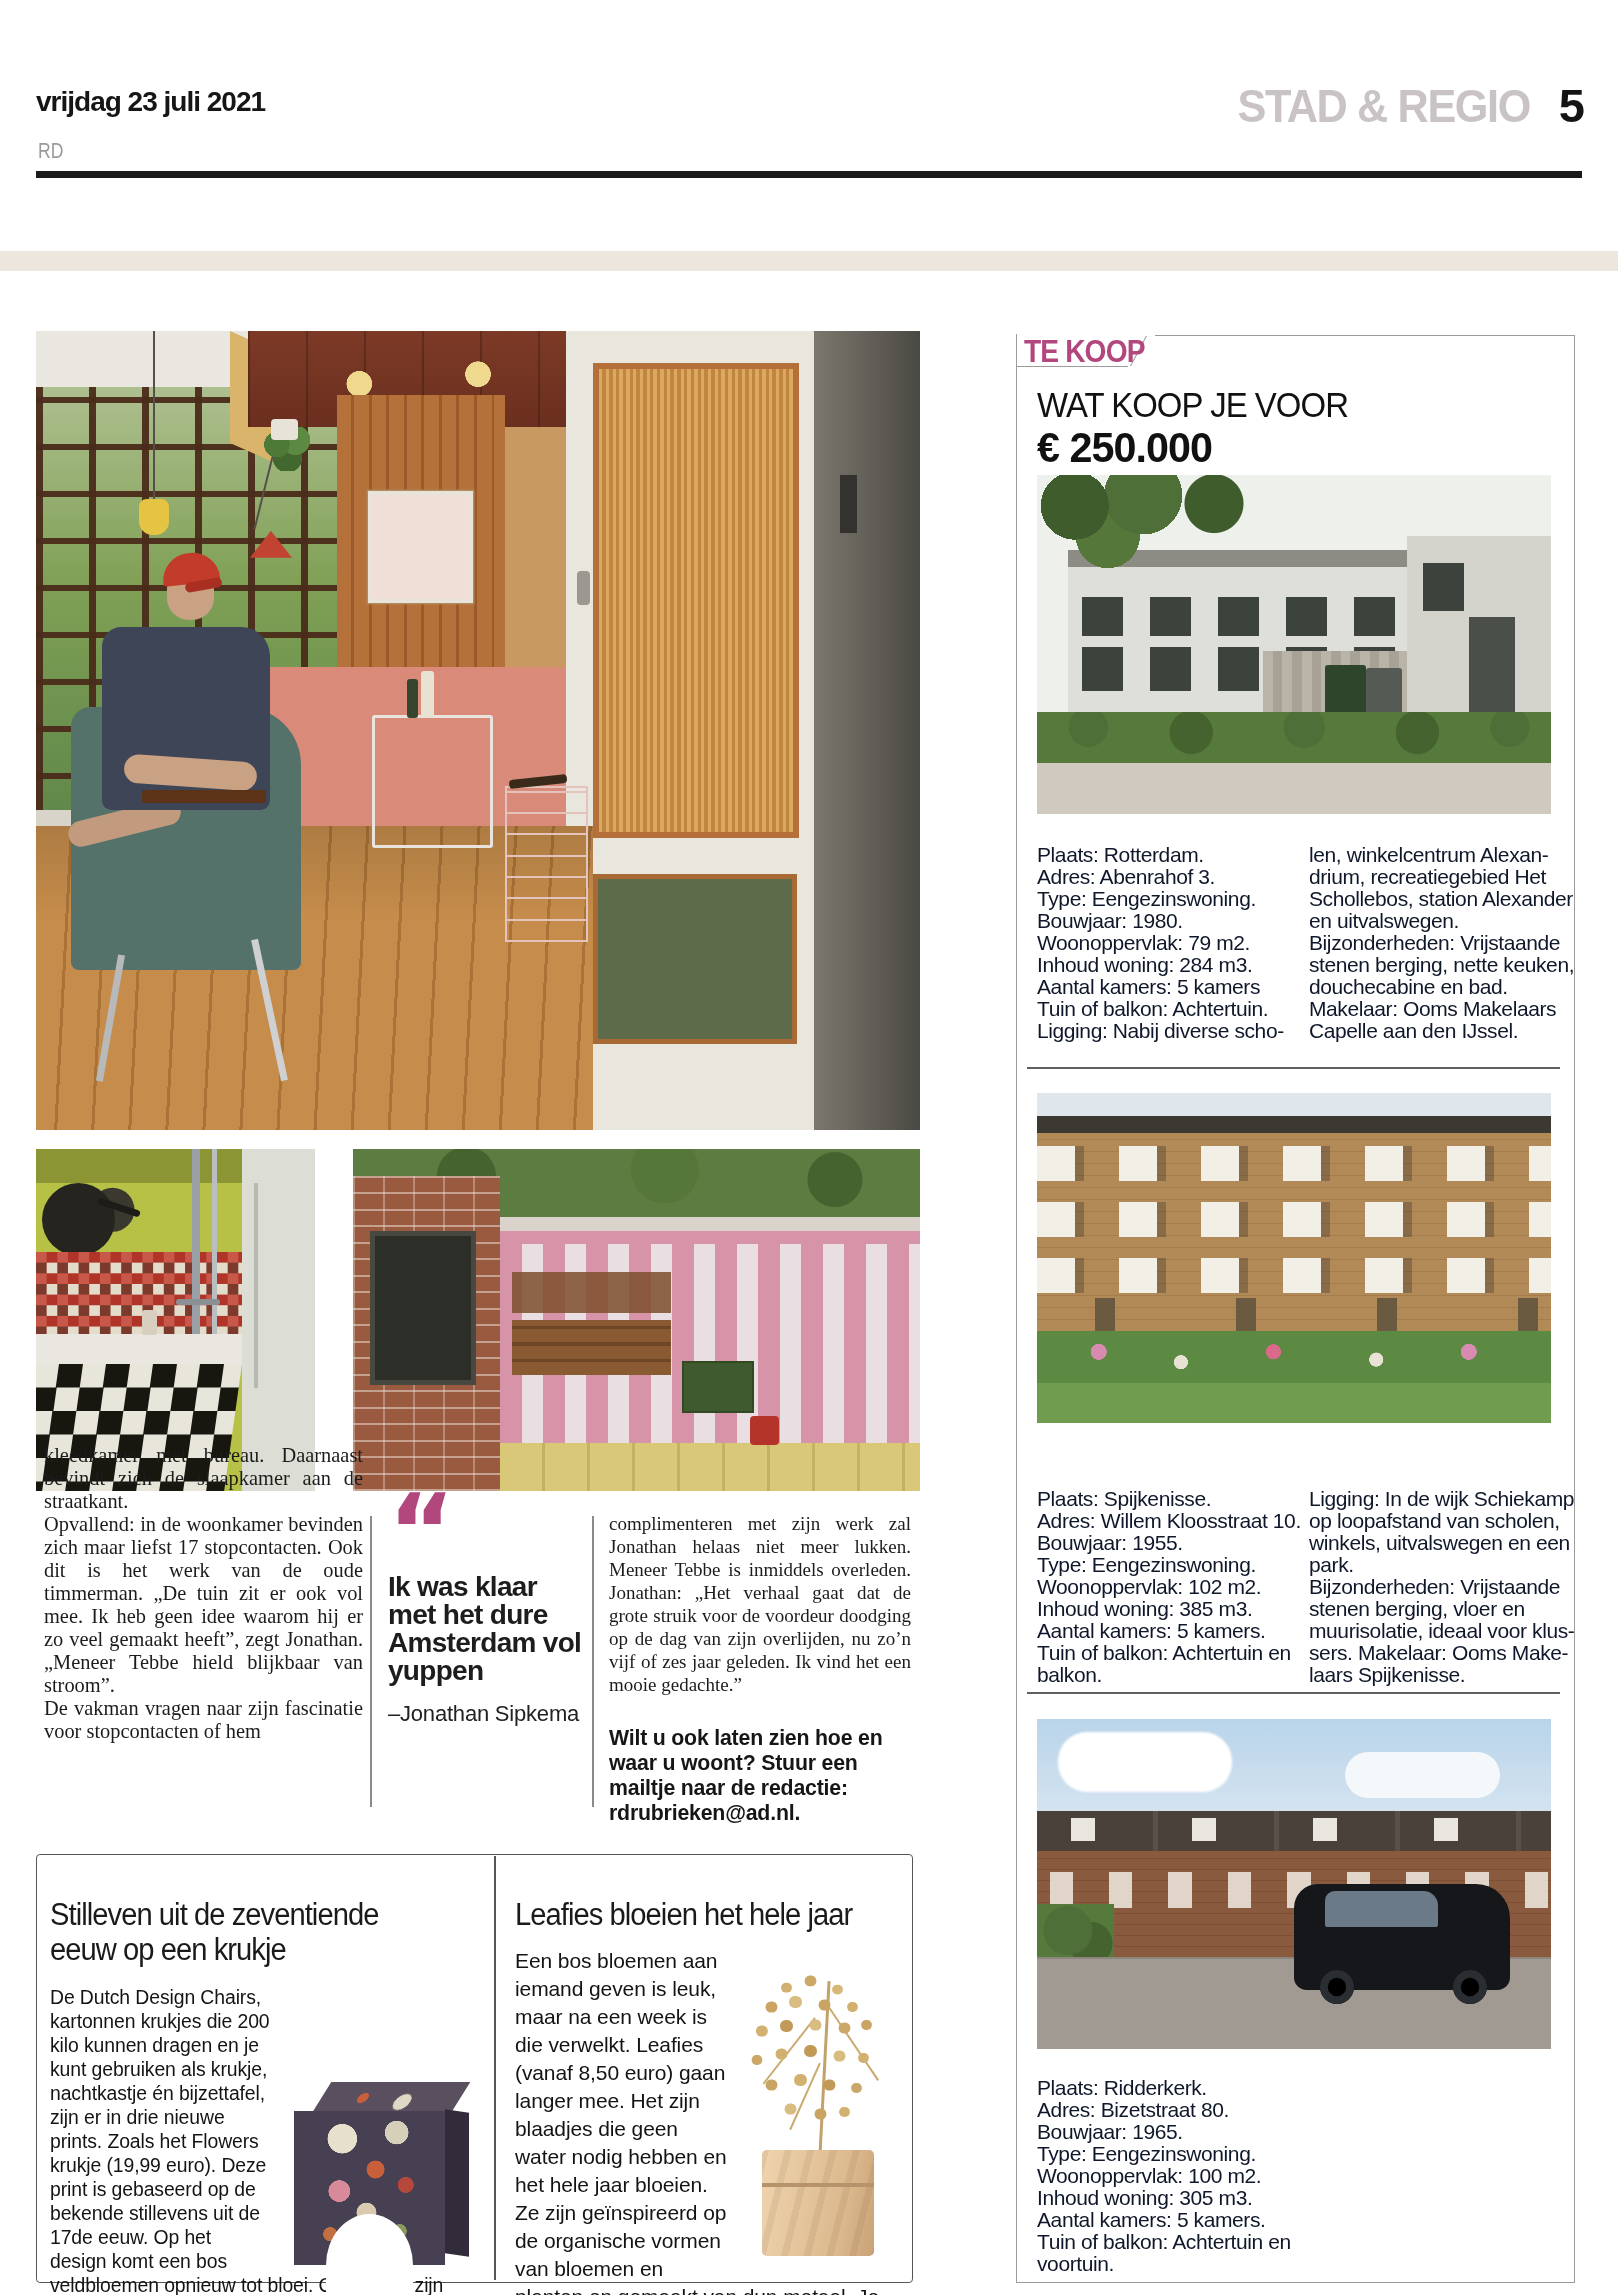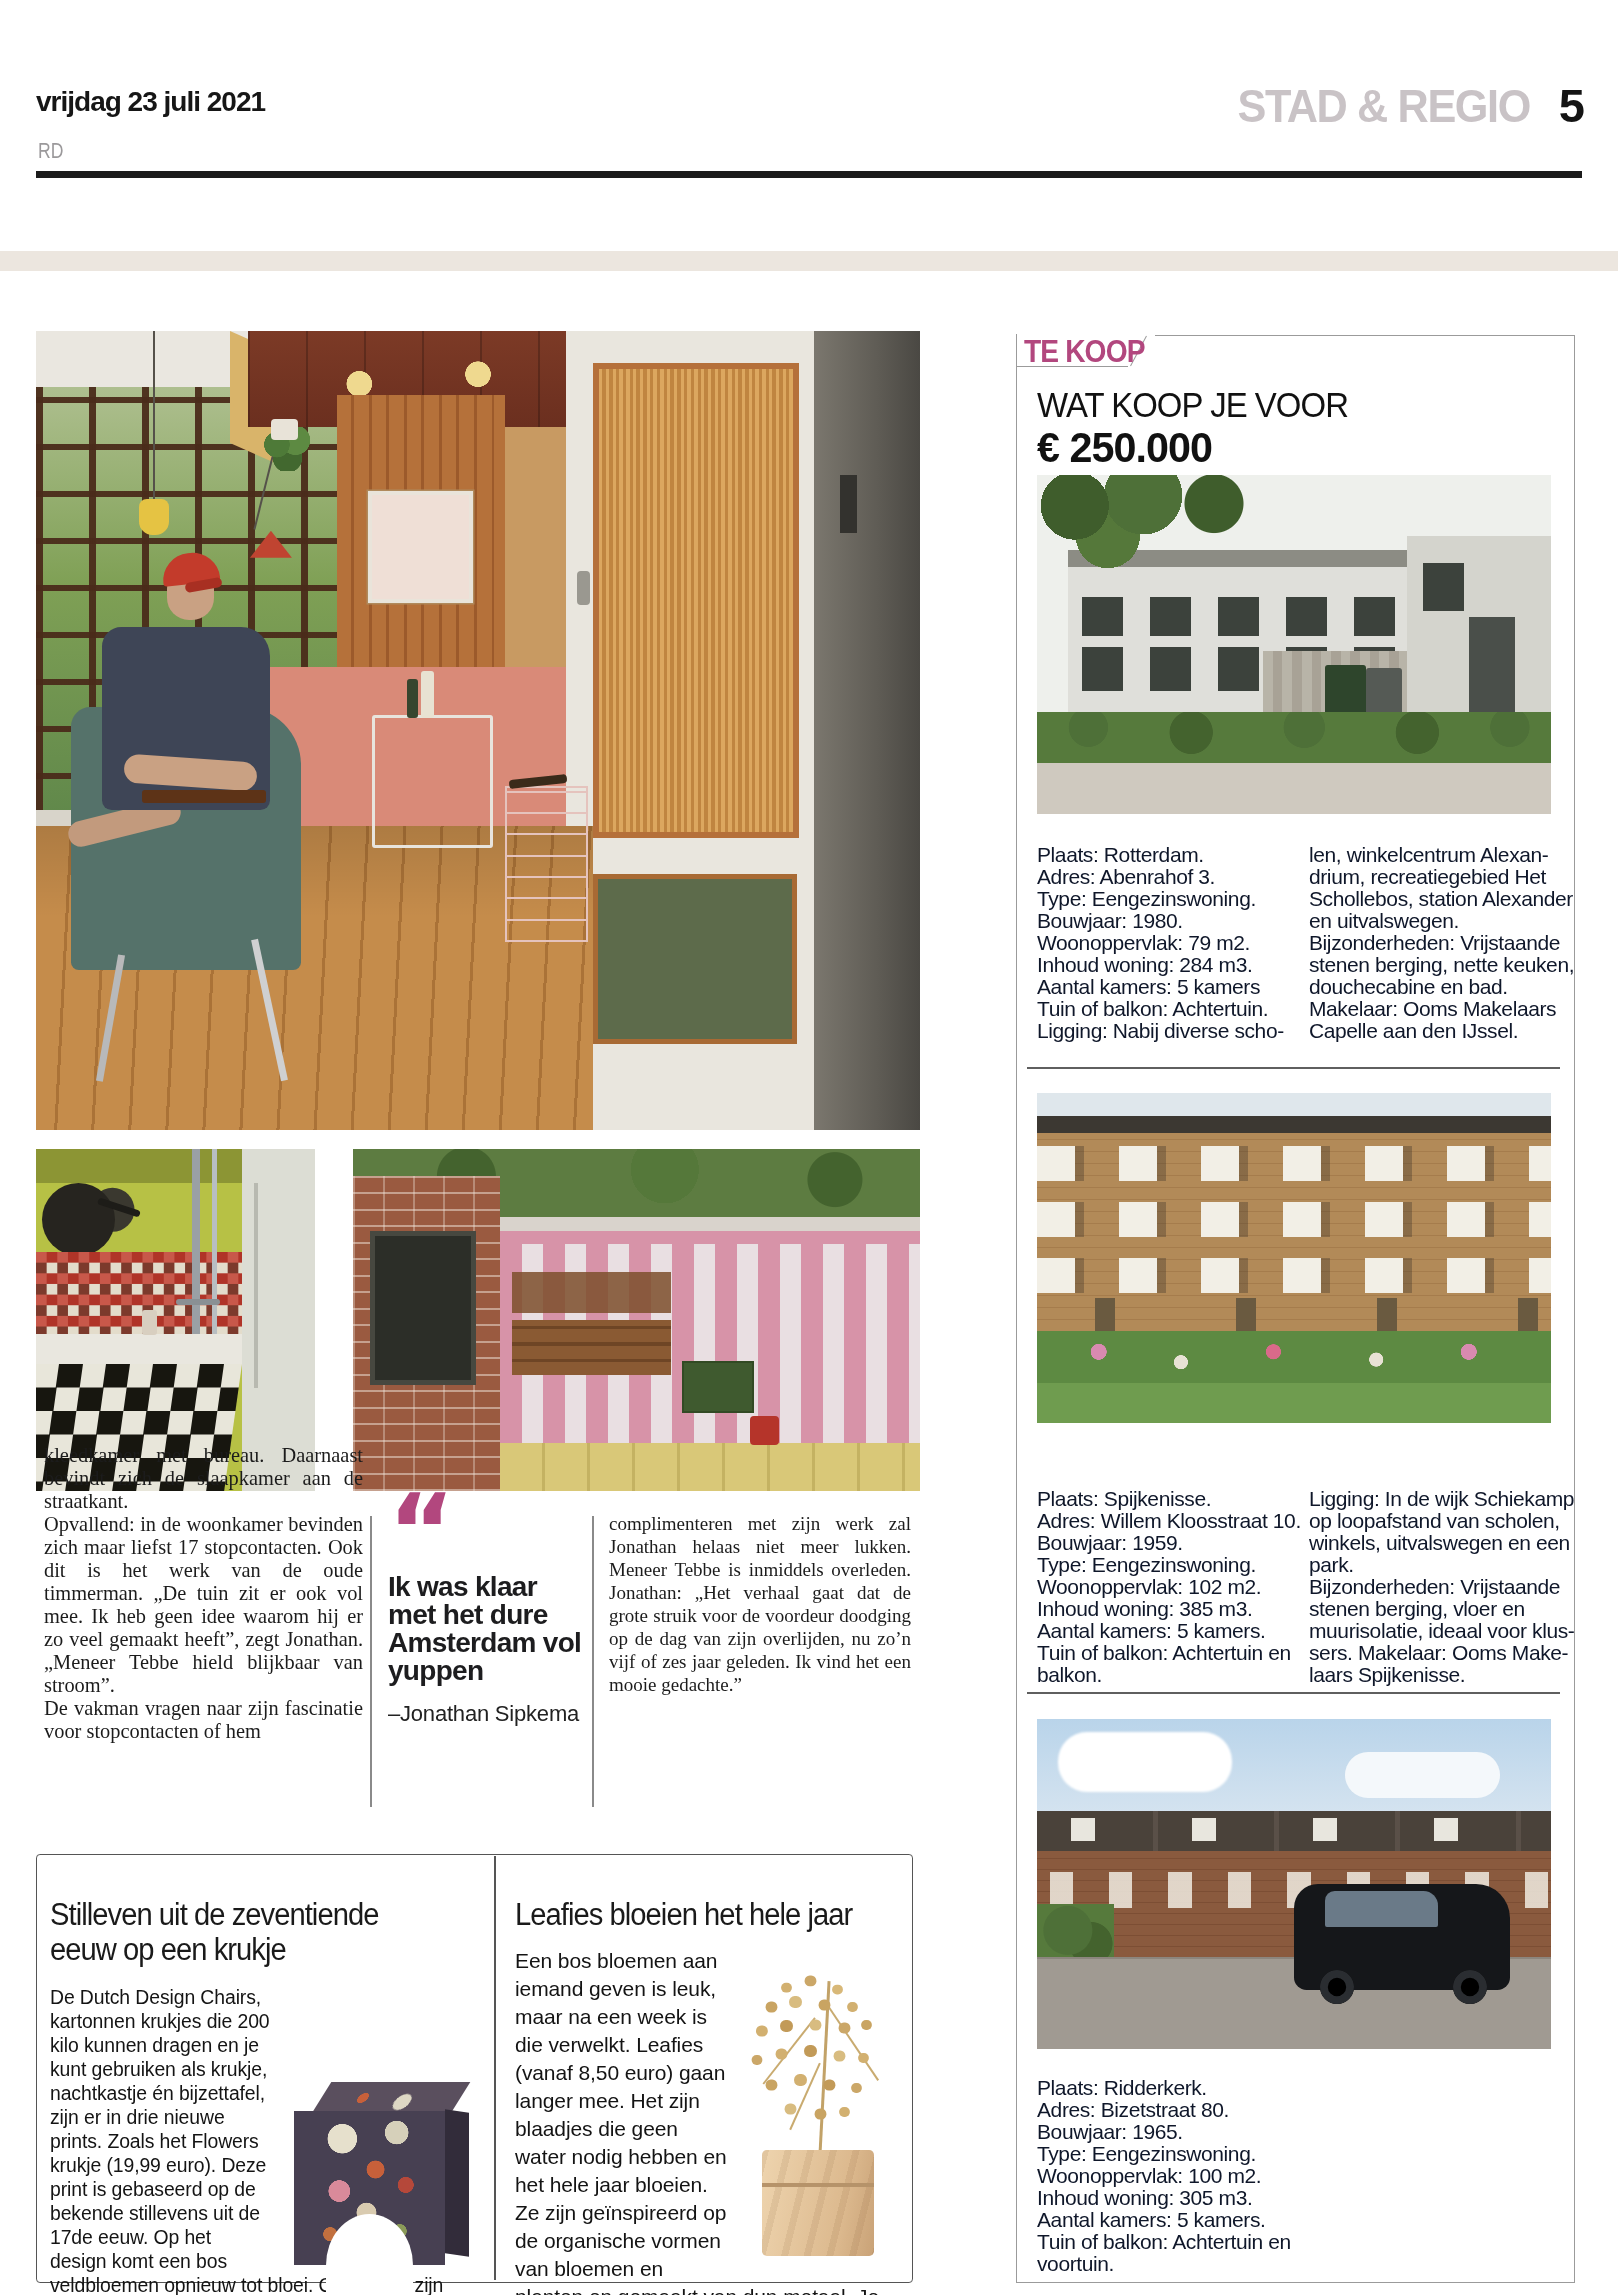--- a/index.html
+++ b/index.html
@@ -360,20 +360,24 @@
   Opvallend: in de woonkamer bevinden zich maar liefst 17 stopcontacten. Ook dit is het werk van de oude timmerman. „De tuin zit er ook vol mee. Ik heb geen idee waarom hij er zo veel gemaakt heeft”, zegt Jonathan. „Meneer Tebbe hield blijkbaar van stroom”.
   De vakman vragen naar zijn fascinatie voor stopcontacten of hem</div>
   <div class="abs vrule1"></div>
   <div class="abs quote-block">
     <div class="quote-mark" style="color: rgb(178, 71, 126);">“</div>
     <div class="quote-text">Ik was klaar met het dure Amsterdam vol yuppen</div>
     <div class="quote-attr">–Jonathan Sipkema</div>
   </div>
   <div class="abs vrule2"></div>
   <div class="abs article-col3">complimenteren met zijn werk zal Jonathan helaas niet meer lukken. Meneer Tebbe is inmiddels overleden. Jonathan: „Het verhaal gaat dat de grote struik voor de voordeur doodging op de dag van zijn overlijden, nu zo’n vijf of zes jaar geleden. Ik vind het een mooie gedachte.”</div>
+  <div class="abs article-cta">Wilt u ook laten zien hoe en
+waar u woont? Stuur een
+mailtje naar de redactie:
+rdrubrieken@ad.nl.</div>
 
   <div class="abs tk-box"></div>
   <div class="abs tk-tab-cover"></div>
   <div class="abs tk-tab-left"></div>
   <div class="abs tk-tab-bottom"></div>
   <div class="abs tk-tab-diag"></div>
   <div class="abs tk-label accent" style="color: rgb(178, 71, 126);">TE KOOP</div>
   <div class="abs tk-kicker">WAT KOOP JE VOOR</div>
   <div class="abs tk-price">€ 250.000</div>
 
@@ -415,21 +419,21 @@
     <div class="p2-build"></div>
     <div class="p2-winrow p2-wr1"></div>
     <div class="p2-winrow p2-wr2"></div>
     <div class="p2-winrow p2-wr3"></div>
     <div class="p2-doorband"></div>
     <div class="p2-garden"></div>
     <div class="p2-lawn"></div>
   </div>
   <div class="listing-col l2a">Plaats: Spijkenisse.
 Adres: Willem Kloosstraat 10.
-Bouwjaar: 1959.
+Bouwjaar: 1955.
 Type: Eengezinswoning.
 Woonoppervlak: 102 m2.
 Inhoud woning: 385 m3.
 Aantal kamers: 5 kamers.
 Tuin of balkon: Achtertuin en
 balkon.</div>
   <div class="listing-col l2b">Ligging: In de wijk Schiekamp
 op loopafstand van scholen,
 winkels, uitvalswegen en een
 park.

